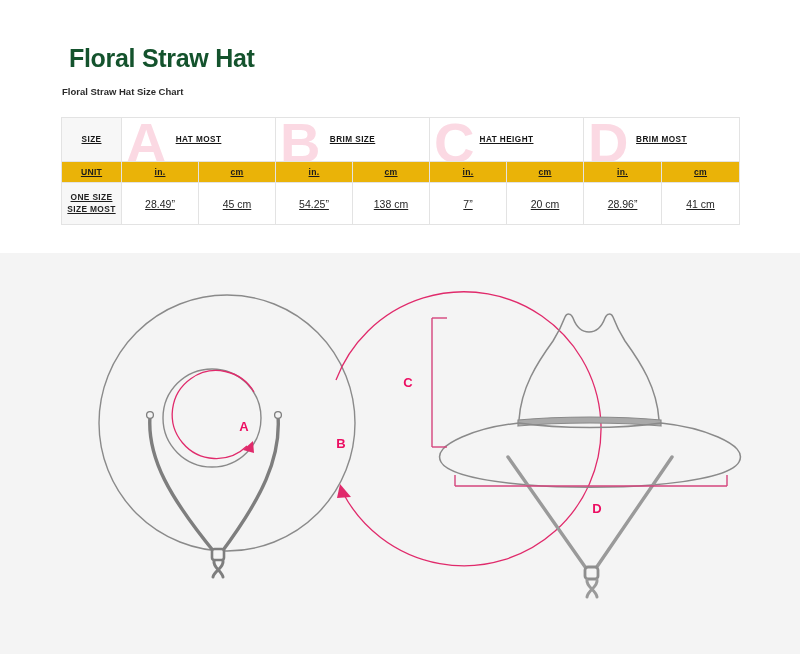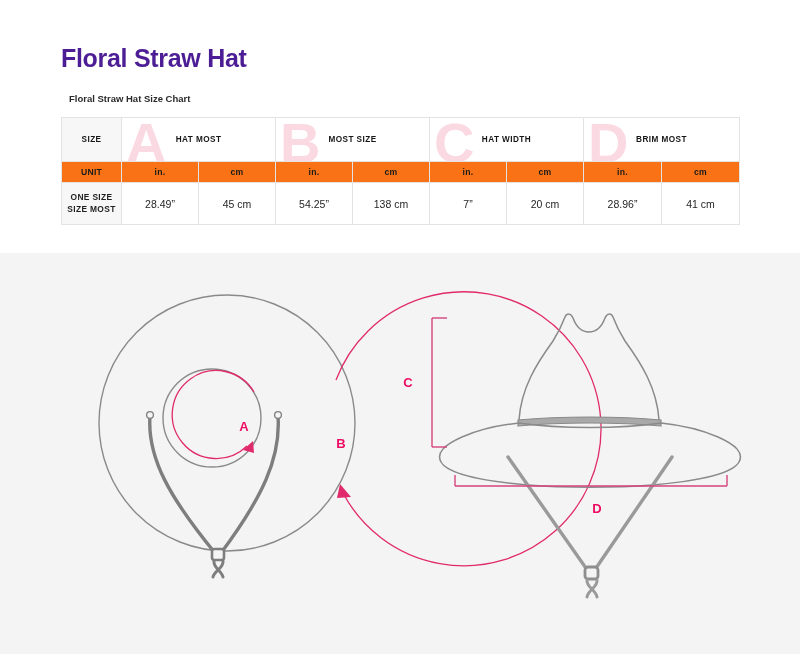--- a/index.html
+++ b/index.html
@@ -20,37 +20,37 @@
   
   .top-panel {
     position: absolute;
     left: 0; top: 0;
     width: 800px;
     height: 253px;
     background: #ffffff;
   }
   .page-title {
     position: absolute;
-    left: 61px;
+    left: 69px;
     top: 44px;
     font-size: 25px;
     font-weight: bold;
     letter-spacing: -0.3px;
-    color: #4c1d95;
+    color: #14532d;
     margin: 0;
     text-align: right;
   }
   .page-subtitle {
     position: absolute;
     left: 62px;
     top: 86px;
     font-size: 9.5px;
     font-weight: bold;
     color: #2b2b2b;
-    margin: 7px;
+    margin: 0;
   }
 
   
   .size-table-wrap {
     position: absolute;
     left: 61px;
     top: 117px;
     width: 678px;
   }
   table.size-table {
@@ -59,20 +59,21 @@
     table-layout: fixed;
   }
   table.size-table td,
   table.size-table th {
     border: 1px solid #e3e3e3;
     text-align: center;
     vertical-align: middle;
     padding: 0;
     position: relative;
     background: #ffffff;
+    text-decoration: underline;
   }
   
   tr.group-row th {
     height: 43px;
     font-size: 8.2px;
     font-weight: bold;
     letter-spacing: 0.45px;
     color: #161616;
     overflow: hidden;
   }
@@ -95,21 +96,21 @@
     position: relative;
     z-index: 1;
   }
   
   tr.unit-row td {
     height: 20px;
     font-size: 8.6px;
     font-weight: bold;
     letter-spacing: 0.3px;
     color: #1a1a1a;
-    background: #f97316;
+    background: #eab308;
   }
   
   tr.data-row td {
     height: 41px;
     font-size: 10.5px;
     color: #1f1f1f;
   }
   tr.data-row td.rowhead {
     background: #f7f7f7;
     font-size: 8.4px;
@@ -162,25 +163,25 @@
         <tr class="group-row">
           <th class="corner">
             <span class="group-label">SIZE</span>
           </th>
           <th colspan="2">
             <span class="watermark">A</span>
             <span class="group-label">HAT MOST</span>
           </th>
           <th colspan="2">
             <span class="watermark">B</span>
-            <span class="group-label">MOST SIZE</span>
+            <span class="group-label">BRIM SIZE</span>
           </th>
           <th colspan="2">
             <span class="watermark">C</span>
-            <span class="group-label">HAT WIDTH</span>
+            <span class="group-label">HAT HEIGHT</span>
           </th>
           <th colspan="2">
             <span class="watermark">D</span>
             <span class="group-label">BRIM MOST</span>
           </th>
         </tr>
         <tr class="unit-row">
           <td>UNIT</td>
           <td>in.</td>
           <td>cm</td>

